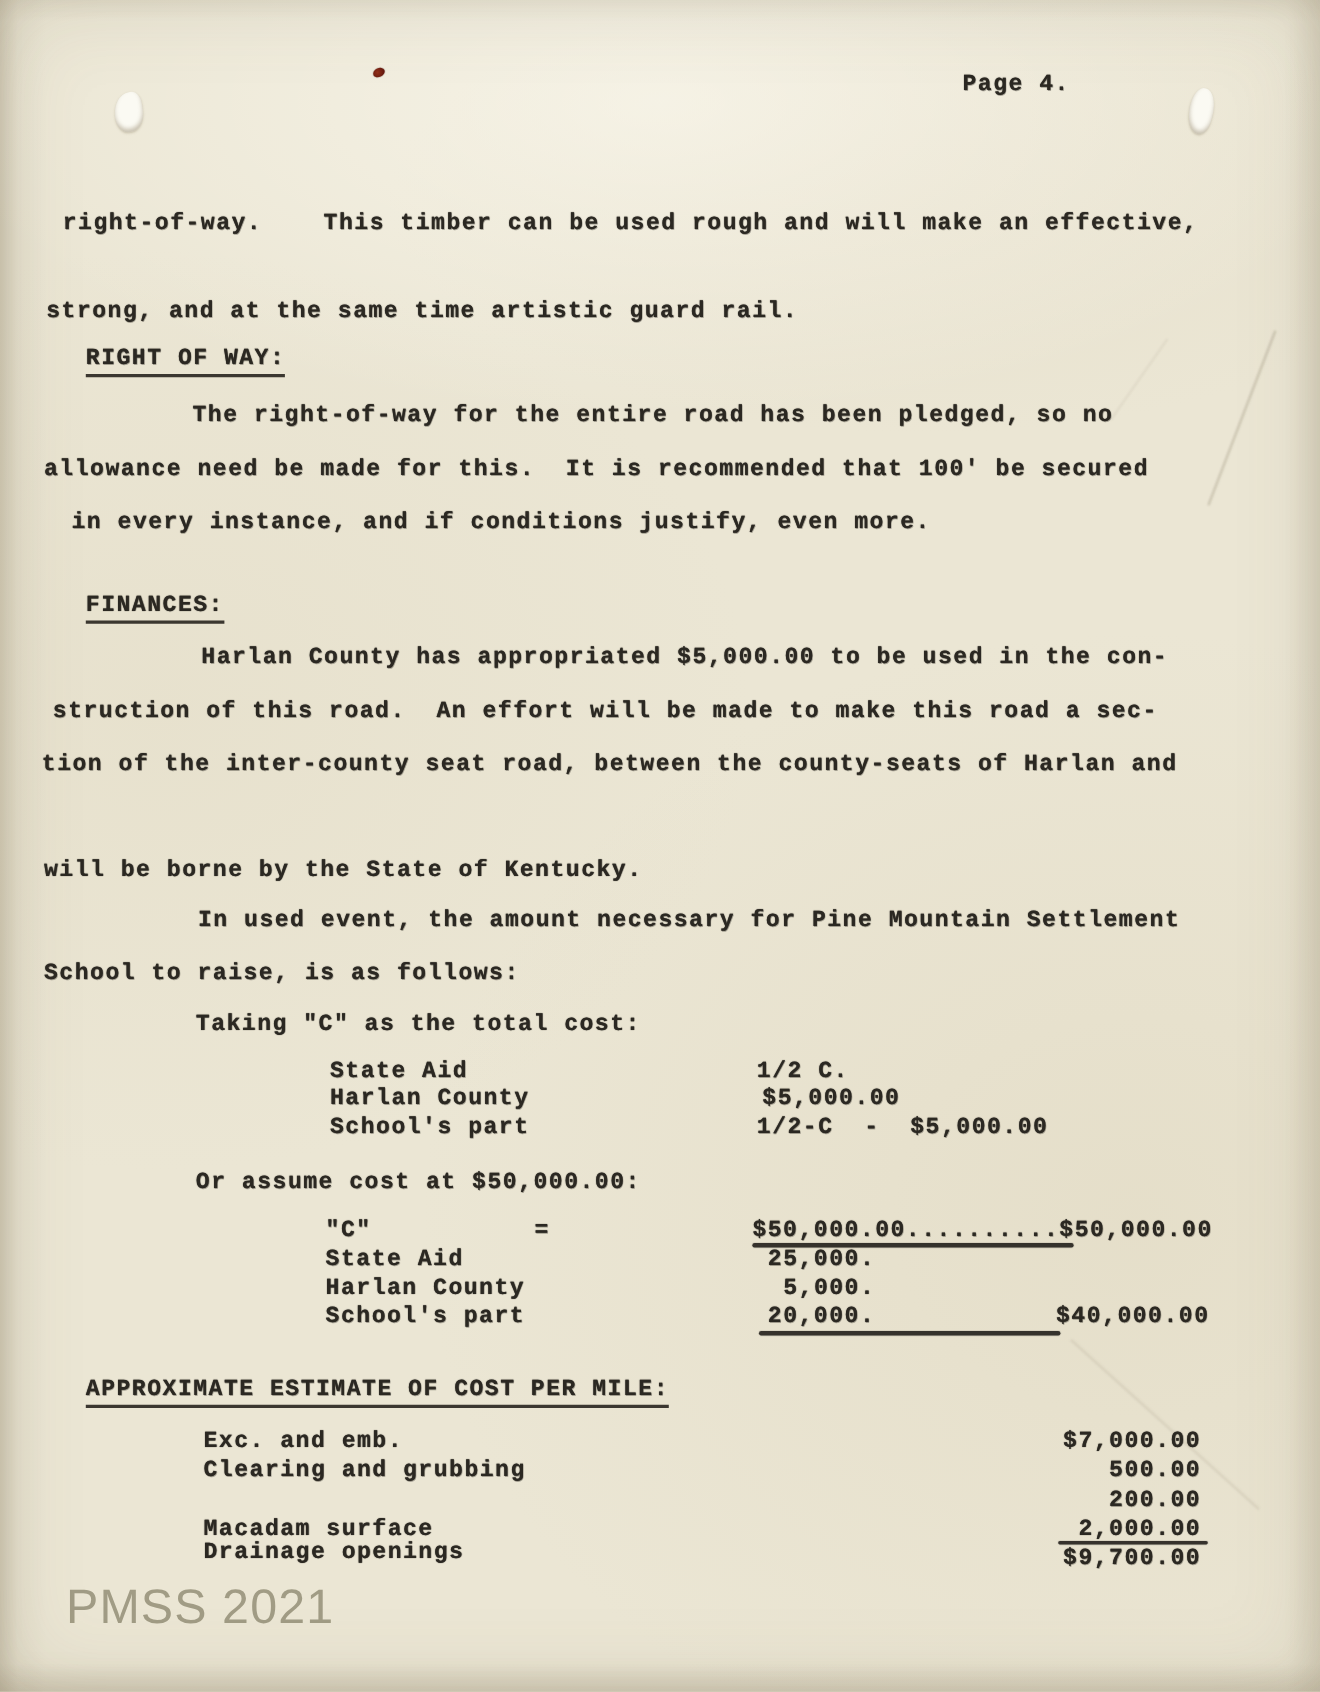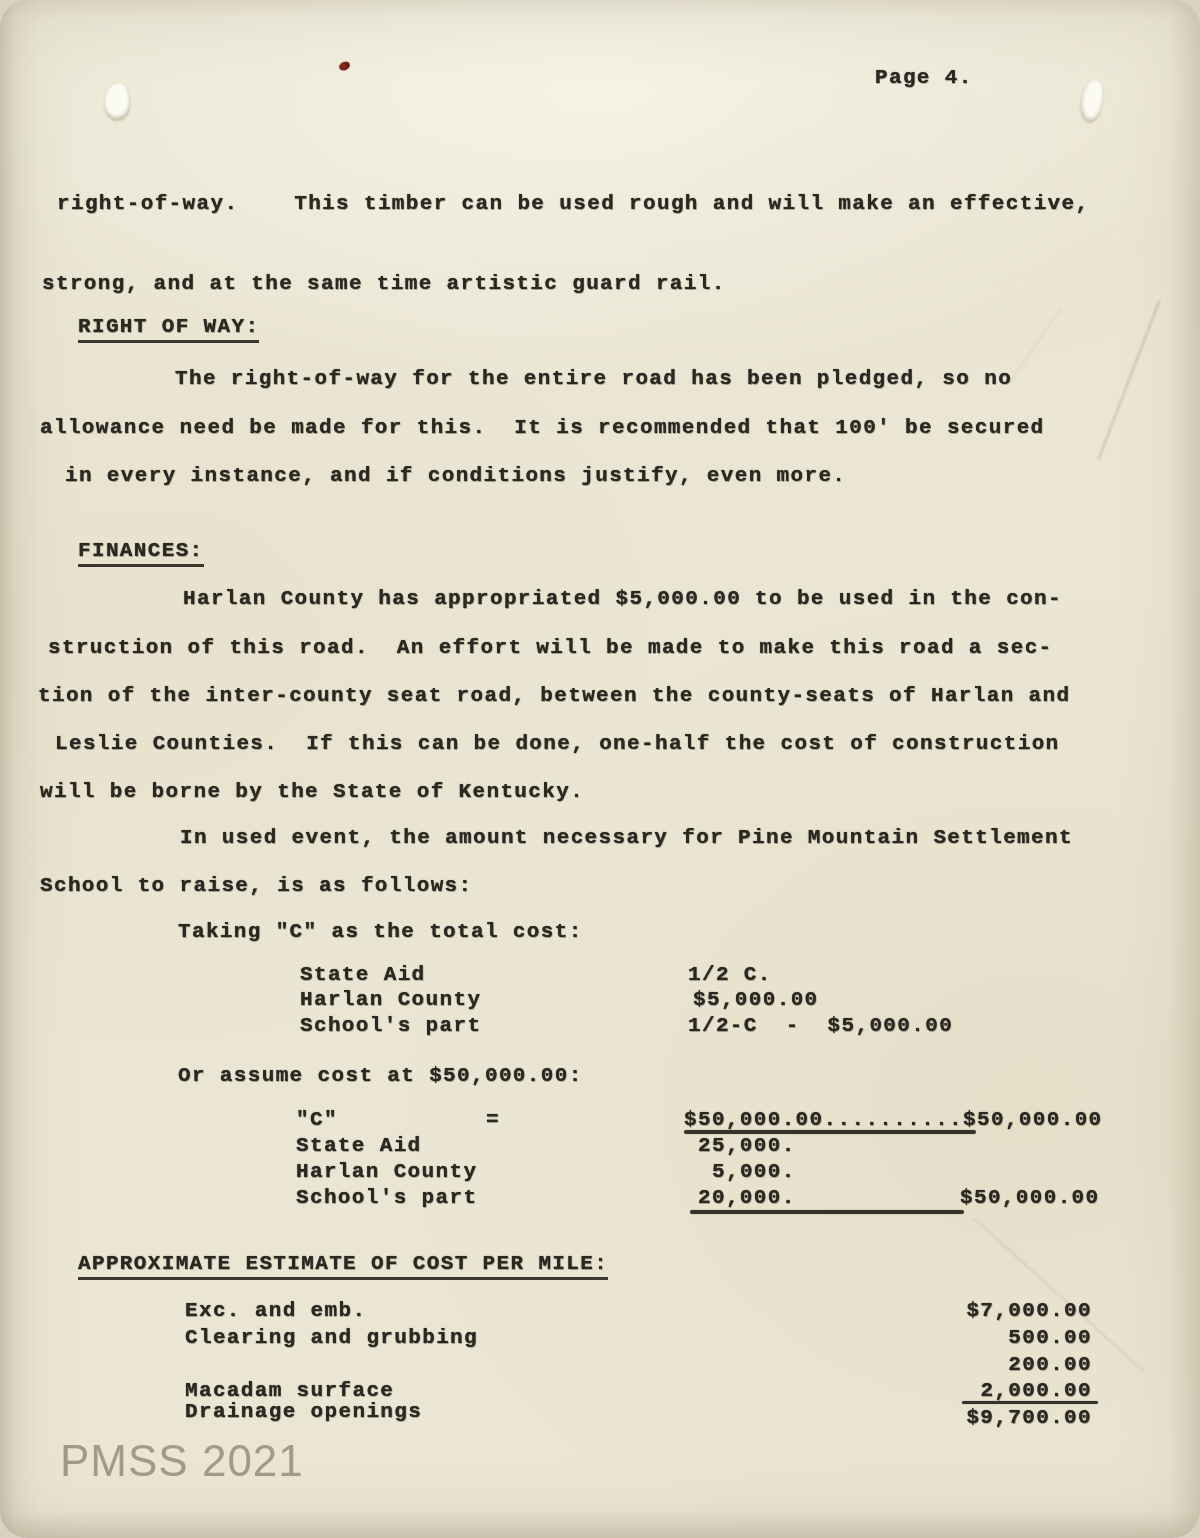--- a/index.html
+++ b/index.html
@@ -11,21 +11,20 @@
       radial-gradient(1100px 480px at 50% 6%, rgba(255,253,245,0.55), rgba(255,253,245,0) 60%),
       radial-gradient(900px 700px at 12% 42%, rgba(222,214,190,0.30), rgba(222,214,190,0) 60%),
       radial-gradient(1000px 820px at 86% 72%, rgba(219,210,184,0.38), rgba(219,210,184,0) 65%),
       radial-gradient(700px 300px at 70% 12%, rgba(226,218,196,0.35), rgba(226,218,196,0) 70%),
       linear-gradient(90deg, rgba(128,116,90,0.22) 0px, rgba(128,116,90,0.06) 16px, rgba(128,116,90,0) 42px),
       linear-gradient(270deg, rgba(128,116,90,0.10) 0px, rgba(128,116,90,0) 30px),
       linear-gradient(0deg, rgba(128,116,90,0.16) 0px, rgba(128,116,90,0) 26px),
       linear-gradient(180deg, rgba(128,116,90,0.08) 0px, rgba(128,116,90,0) 20px),
       #ebe6d4;
     font-family:"Liberation Mono","DejaVu Sans Mono",monospace;
-    border-radius:28px;
   }
   .vignette{
     position:absolute;inset:0;pointer-events:none;
     box-shadow:inset 0 0 80px rgba(104,92,62,0.16), inset -6px -10px 30px rgba(104,92,62,0.10);
   }
   .tw{
     position:absolute;
     font-family:"Liberation Mono","DejaVu Sans Mono",monospace;
     font-size:21px;font-weight:700;
     letter-spacing:1.35px;
@@ -85,21 +84,20 @@
 
   <div class="tw" style="left:38px;top:315px;"><span class="hd">RIGHT OF WAY:</span></div>
   <div class="tw" style="left:175px;top:367px;">The right-of-way for the entire road has been pledged, so no</div>
   <div class="tw" style="left:40px;top:416px;">allowance need be made for this.  It is recommended that 100' be secured</div>
   <div class="tw" style="left:38px;top:464px;margin-left:27px;">in every instance, and if conditions justify, even more.</div>
 
   <div class="tw" style="left:38px;top:539px;"><span class="hd">FINANCES:</span></div>
   <div class="tw" style="left:183px;top:587px;">Harlan County has appropriated $5,000.00 to be used in the con-</div>
   <div class="tw" style="left:48px;top:636px;">struction of this road.  An effort will be made to make this road a sec-</div>
   <div class="tw" style="left:38px;top:684px;">tion of the inter-county seat road, between the county-seats of Harlan and</div>
-  <div class="tw" style="left:55px;top:732px;">Leslie Counties.  If this can be done, one-half the cost of construction</div>
   <div class="tw" style="left:40px;top:780px;">will be borne by the State of Kentucky.</div>
 
   <div class="tw" style="left:180px;top:826px;">In used event, the amount necessary for Pine Mountain Settlement</div>
   <div class="tw" style="left:40px;top:874px;">School to raise, is as follows:</div>
 
   <div class="tw" style="left:178px;top:920px;">Taking "C" as the total cost:</div>
 
   <div class="tw" style="left:300px;top:963px;">State Aid</div>
   <div class="tw" style="left:688px;top:963px;">1/2 C.</div>
   <div class="tw" style="left:300px;top:988px;">Harlan County</div>
@@ -115,21 +113,21 @@
   <div class="rule" style="left:684px;top:1130px;width:292px;"></div>
 
   <div class="tw" style="left:296px;top:1134px;">State Aid</div>
   <div class="tw" style="left:698px;top:1134px;">25,000.</div>
 
   <div class="tw" style="left:296px;top:1160px;">Harlan County</div>
   <div class="tw" style="left:712px;top:1160px;">5,000.</div>
 
   <div class="tw" style="left:296px;top:1186px;">School's part</div>
   <div class="tw" style="left:698px;top:1186px;">20,000.</div>
-  <div class="tw" style="left:960px;top:1186px;">$50,000.00</div>
+  <div class="tw" style="left:960px;top:1186px;">$40,000.00</div>
   <div class="rule" style="left:690px;top:1210px;width:274px;"></div>
 
   <div class="tw" style="left:38px;top:1252px;"><span class="hd">APPROXIMATE ESTIMATE OF COST PER MILE:</span></div>
 
   <div class="tw" style="left:185px;top:1299px;">Exc. and emb.</div>
   <div class="tw est-val" style="top:1299px;">$7,000.00</div>
   <div class="tw" style="left:185px;top:1326px;">Clearing and grubbing</div>
   <div class="tw est-val" style="top:1326px;">500.00</div>
   <div class="tw" style="left:185px;top:1400px;">Drainage openings</div>
   <div class="tw est-val" style="top:1353px;">200.00</div>

